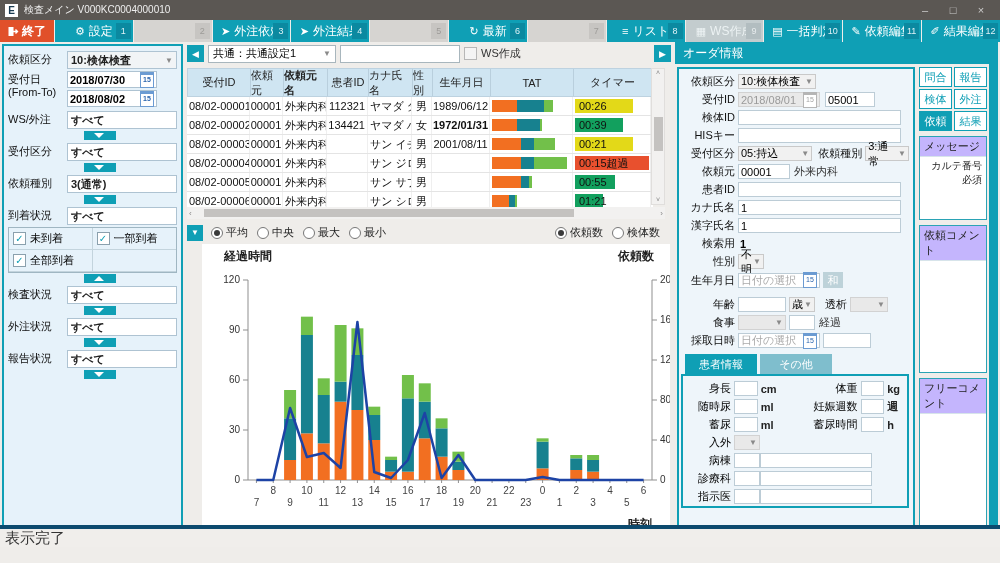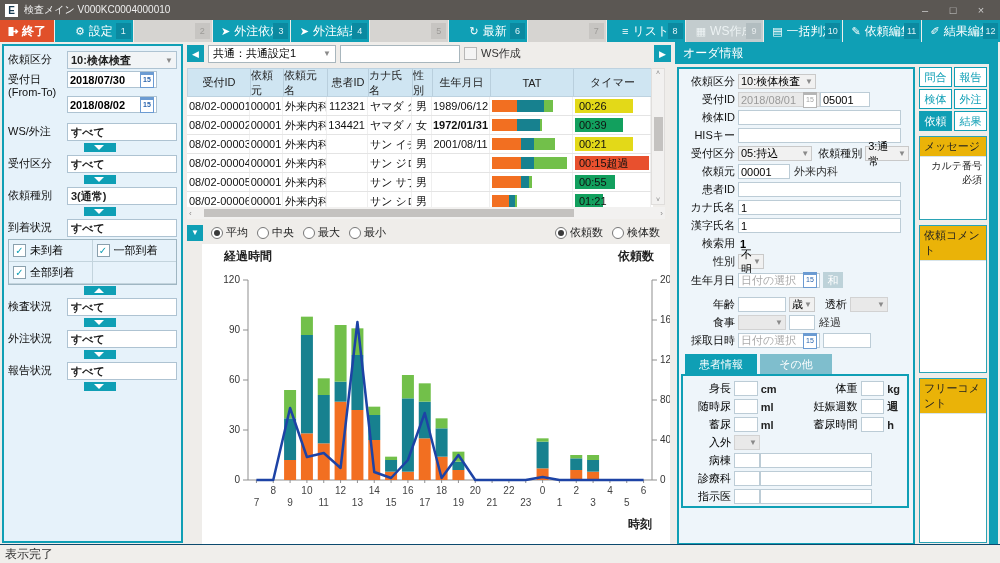--- a/index.html
+++ b/index.html
@@ -28,21 +28,21 @@
   .main{position:absolute;top:42px;left:0;right:0;bottom:18px;}
 
   
   .left-panel{position:absolute;left:2px;top:2px;width:181px;bottom:2px;background:#e6f2fa;border:2px solid #0f9fb5;box-sizing:border-box;padding:5px 4px;}
   .frow{display:flex;margin-bottom:2px;}
   .flabel{width:59px;font-size:11px;color:#111;padding-top:2px;line-height:13px;}
   .fctl{flex:1;}
   .fin,.fsel{height:16px;background:#fff;border:1px solid #aec3d2;font-size:11px;font-weight:bold;color:#222;display:flex;align-items:center;padding:0 3px;}
   .fsel{background:#f1f4f6;justify-content:space-between;}
   .chev{color:#8a8a8a;font-size:8px;}
-  .fdate{height:15px;width:84px;background:#fff;border:1px solid #aec3d2;font-size:11px;font-weight:bold;display:flex;align-items:center;padding:0 2px;margin-bottom:8px;}
+  .fdate{height:15px;width:84px;background:#fff;border:1px solid #aec3d2;font-size:11px;font-weight:bold;display:flex;align-items:center;padding:0 2px;margin-bottom:2px;}
   .cal{width:12px;height:12px;margin-left:auto;border:1px solid #6b9bd2;border-top:3px solid #6b9bd2;background:#fff;color:#2a64ad;font-size:7px;line-height:9px;text-align:center;}
   .cal.dis{border-color:#b5b5b5;color:#a5a5a5;}
   .expander{width:32px;height:9px;background:#0f9fb5;margin:1px 0 3px 76px;position:relative;}
   .expander::after{content:'';position:absolute;left:10px;top:2px;border-left:5px solid transparent;border-right:5px solid transparent;}
   .expander.down::after{border-top:5px solid #fff;}
   .expander.up::after{border-bottom:5px solid #fff;}
   .checkgrid{border:1px solid #9fb6c2;display:grid;grid-template-columns:1fr 1fr;margin:1px 0 1px 0;background:#e6f2fa;}
   .ckcell{padding:3px 4px;display:flex;align-items:center;font-size:11px;border-right:1px solid #c3d4dd;border-bottom:1px solid #c3d4dd;}
   .ckcell:nth-child(2n){border-right:none;}
   .cb{width:11px;height:11px;border:1px solid #8aa0ad;background:#fff;display:inline-flex;align-items:center;justify-content:center;font-size:10px;line-height:10px;color:#0f9fb5;font-weight:bold;margin-right:4px;flex:none;}
@@ -109,27 +109,27 @@
   .prow{display:flex;align-items:center;margin-bottom:3px;font-size:11px;}
   .plab{width:46px;text-align:right;margin-right:3px;flex:none;}
   .plab2{width:52px;text-align:right;margin-right:3px;flex:none;margin-left:27px;}
   .punit{width:20px;margin-left:3px;font-weight:bold;color:#222;}
 
   .side-col{flex:1;margin:1px 2px 0 4px;display:flex;flex-direction:column;min-width:0;}
   .stabs{display:grid;grid-template-columns:1fr 1fr;gap:2px;margin-bottom:5px;}
   .stab{height:20px;background:#fff;border:1px solid #0f9fb5;color:#0f9fb5;display:flex;align-items:center;justify-content:center;font-size:11px;box-sizing:border-box;}
   .stab.active{background:#0f9fb5;color:#fff;border-color:#0f9fb5;}
   .sbox{border:1px solid #2aa3b5;background:#fff;display:flex;flex-direction:column;margin-bottom:5px;}
-  .slabel{padding:2px 4px;font-size:11px;color:#222;background:#eab308;}
+  .slabel{padding:2px 4px;font-size:11px;color:#222;background:#c4b5fd;}
   .scontent{flex:1;border-top:1px solid #d7e4ea;padding:2px 4px;font-size:10px;color:#222;text-align:right;}
   .sbox.b1{height:82px;}
   .sbox.b2{height:146px;}
   .sbox.b3{flex:1;margin-bottom:2px;}
 
-  .statusbar{position:absolute;left:0;right:0;bottom:0;height:18px;background:#f0eeeb;border-top:1px solid #0c4a6e;font-size:12px;color:#333;display:flex;align-items:center;padding:0 5px;}
+  .statusbar{position:absolute;left:0;right:0;bottom:16px;height:18px;background:#f0eeeb;border-top:4px solid #0c4a6e;font-size:15px;color:#333;display:flex;align-items:center;padding:0 5px;}
 </style>
 </head>
 <body>
 
 <div class="app">
 
   <div class="titlebar">
     <span class="logo">E</span>
     <span>検査メイン V000KC0004000010</span>
     <span class="wctrls">
@@ -323,21 +323,21 @@
           <span class="cb off">✓</span>
           <span>WS作成</span>
         </span>
         <div class="navbtn rightnav">▶</div>
       </div>
 
       <div class="grid" id="gridEl">
           <div class="ghead">
             <div class="gc" style="width: 63px;">受付ID</div>
             <div class="gc" style="width: 33px;">依頼元</div>
-            <div class="gc" style="width: 44px;">依頼元名</div>
+            <div class="gc" style="width: 44px; font-weight: bold;">依頼元名</div>
             <div class="gc" style="width: 41px;">患者ID</div>
             <div class="gc" style="width: 44px;">カナ氏名</div>
             <div class="gc" style="width: 20px;">性別</div>
             <div class="gc" style="width: 58px;">生年月日</div>
             <div class="gc" style="width: 83px;">TAT</div>
             <div class="gc" style="width: 78px;">タイマー</div>
           </div>
           <div class="grow">
             <div class="gc " style="width: 63px;">08/02-00001</div>
             <div class="gc c" style="width: 33px;">00001</div>
@@ -635,21 +635,21 @@
                 <span>10:検体検査</span>
                 <span class="chev">▼</span>
               </div>
           </div>
           <div class="orow">
             <span class="olab">受付ID</span>
             <div class="odate odis w80">
                 <span>2018/08/01</span>
                 <span class="cal dis">15</span>
               </div>
-            <div class="oin w50" style="text-align:center;">
+            <div class="oin w50" style="margin-left:5px;text-align:center;">
                 <span>05001</span>
               </div>
           </div>
           <div class="orow">
             <span class="olab">検体ID</span>
             <div class="oin w163"></div>
           </div>
           <div class="orow">
             <span class="olab">HISキー</span>
             <div class="oin w163"></div>

